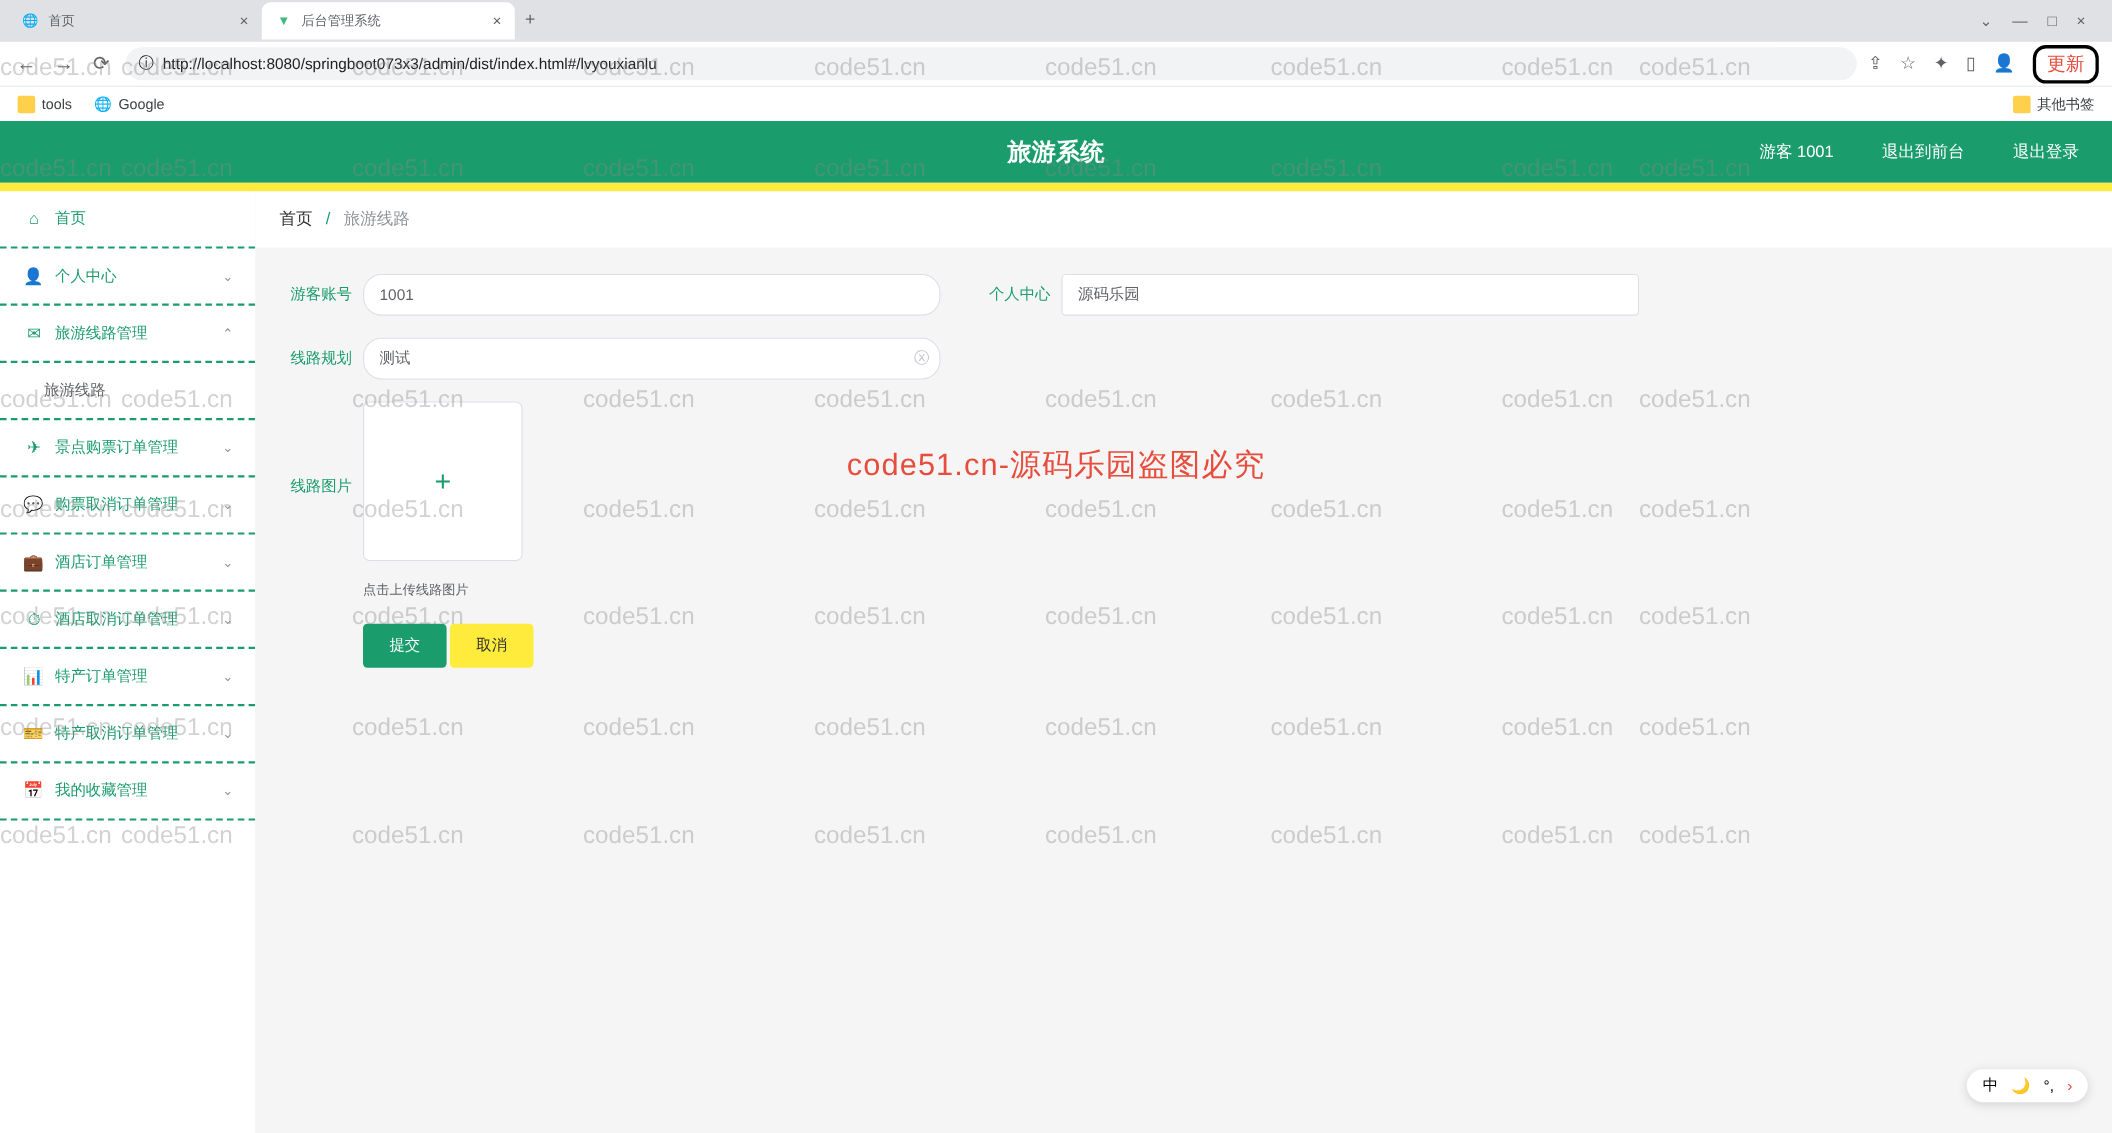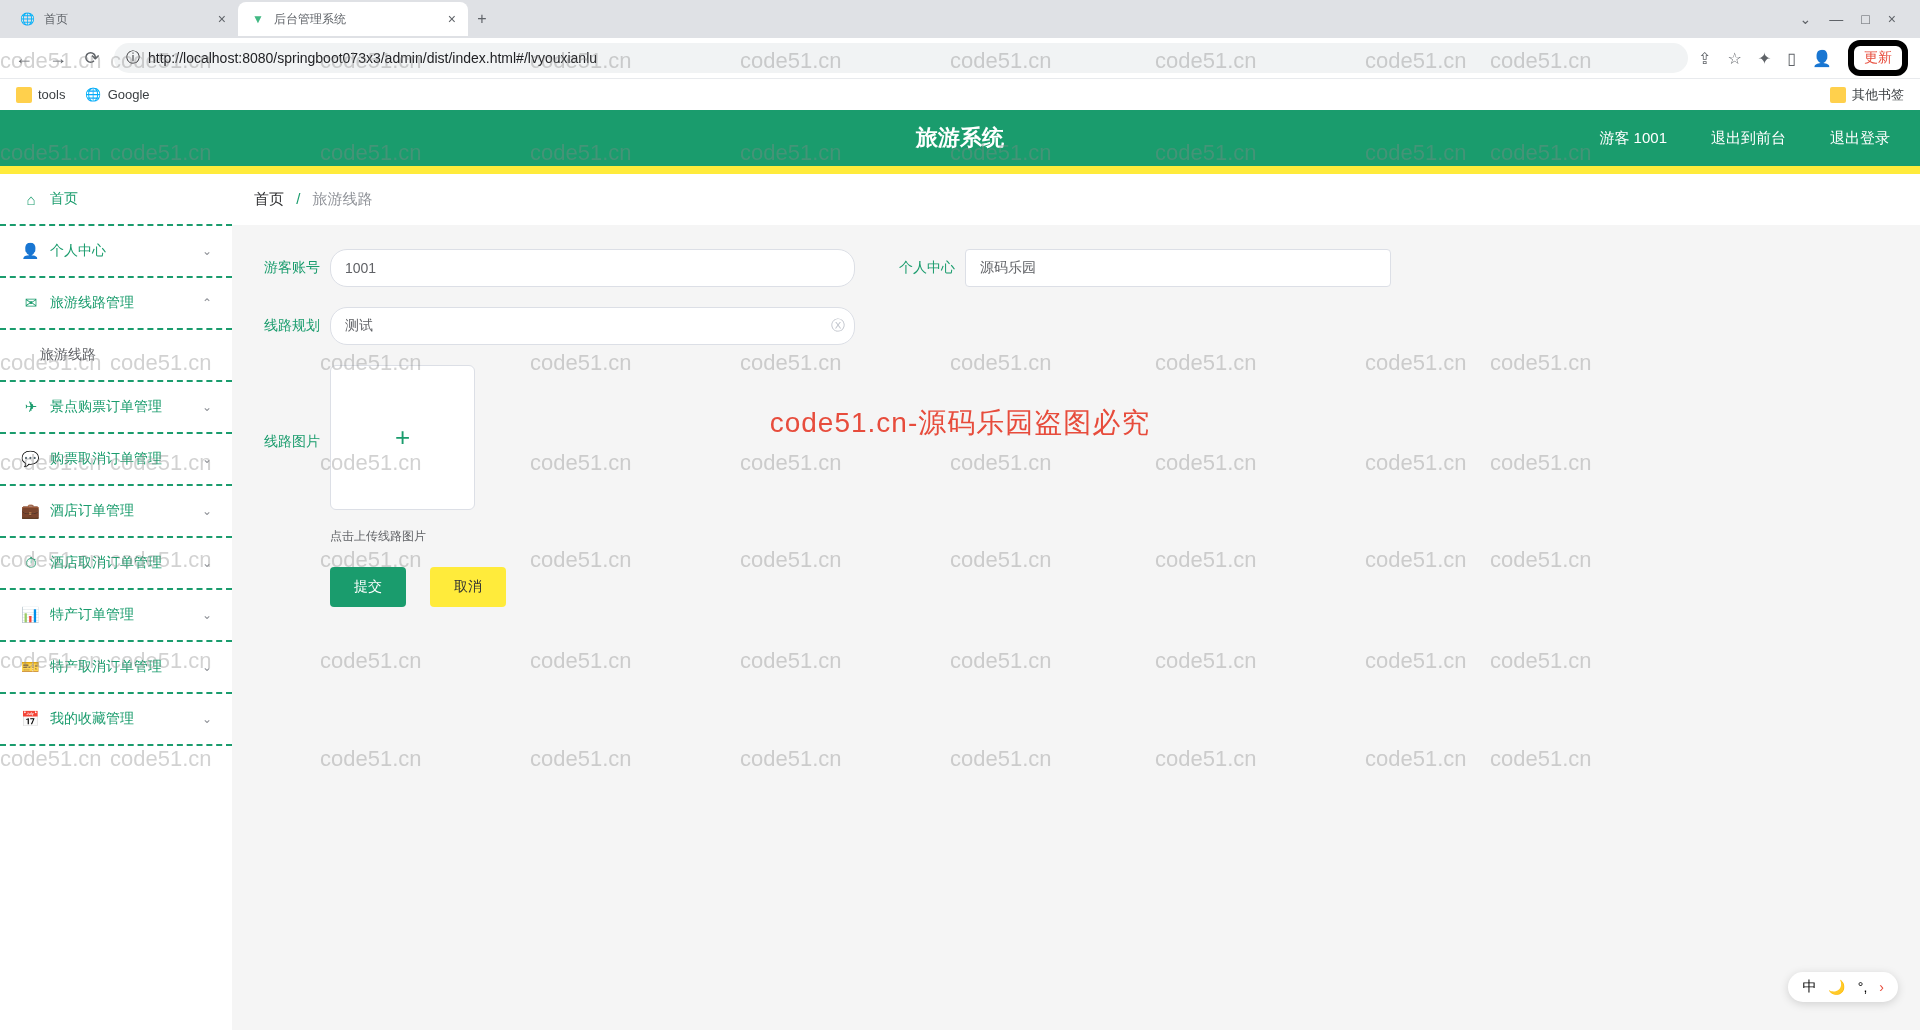--- a/index.html
+++ b/index.html
@@ -14,21 +14,21 @@
     .tab-icon { width: 16px; height: 16px; display: inline-flex; align-items: center; justify-content: center; }
     .new-tab-btn { width: 28px; height: 28px; display: flex; align-items: center; justify-content: center; font-size: 16px; color: #5f6368; cursor: pointer; }
     .window-controls { margin-left: auto; display: flex; gap: 18px; padding-right: 16px; color: #5f6368; font-size: 14px; }
     .window-controls span { cursor: pointer; }
     
     .addr-bar { display: flex; align-items: center; height: 40px; background: #fff; padding: 0 12px; gap: 10px; }
     .nav-btn { width: 24px; height: 24px; display: flex; align-items: center; justify-content: center; color: #5f6368; font-size: 18px; cursor: pointer; }
     .url-area { flex: 1; display: flex; align-items: center; height: 30px; background: #f1f3f4; border-radius: 15px; padding: 0 12px; gap: 8px; font-size: 14px; color: #202124; }
     .addr-icons { display: flex; gap: 16px; align-items: center; color: #5f6368; }
     .addr-icons span { cursor: pointer; }
-    .update-btn { border: 6px solid #000000; color: #e74c3c; padding: 3px 10px; border-radius: 12px; font-size: 14px; cursor: pointer; }
+    .update-btn { border: 3px solid #000000; color: #e74c3c; padding: 3px 10px; border-radius: 12px; font-size: 17px; cursor: pointer; }
     
     .bookmark-bar { display: flex; align-items: center; height: 32px; background: #fff; padding: 0 16px; gap: 20px; font-size: 13px; color: #3c4043; border-top: 1px solid #e8eaed; }
     .bookmark-item { display: flex; align-items: center; gap: 6px; cursor: pointer; text-align: center; }
     .bookmark-right { margin-left: auto; }
     .folder-icon { width: 16px; height: 16px; background: #ffd04c; border-radius: 2px; display: inline-block; }
     
     
     .app-header { height: 56px; background: #1a9c6d; display: flex; align-items: center; justify-content: center; color: #fff; position: relative; }
     .app-title { font-size: 22px; font-weight: bold; }
     .header-right { position: absolute; right: 30px; display: flex; gap: 44px; font-size: 15px; }
@@ -48,29 +48,29 @@
     .breadcrumb { background: #fff; padding: 16px 22px; font-size: 15px; color: #303133; }
     .breadcrumb .sep { color: #1a9c6d; margin: 0 8px; }
     .breadcrumb .current { color: #909399; }
     
     .form-area { padding: 24px 18px; }
     .form-row { display: flex; gap: 30px; margin-bottom: 20px; }
     .form-group { display: flex; align-items: center; }
     .form-label { width: 70px; font-size: 14px; color: #1a9c6d; text-align: right; margin-right: 10px; }
     .form-input { height: 38px; border: 1px solid #dcdfe6; border-radius: 4px; padding: 0 14px; font-size: 14px; color: #606266; outline: none; }
     .form-input.w1 { width: 525px; border-radius: 17px; }
-    .form-input.w2 { width: 426px; }
+    .form-input.w2 { width: 525px; }
     .input-wrap { position: relative; }
     .input-clear { position: absolute; right: 10px; top: 50%; transform: translateY(-50%); color: #c0c4cc; font-size: 14px; cursor: pointer; }
     
     .upload-box { width: 145px; height: 145px; border: 1px solid #dcdfe6; border-radius: 6px; display: flex; align-items: center; justify-content: center; cursor: pointer; background: #fff; }
     .upload-plus { font-size: 26px; color: #1a9c6d; font-weight: 300; }
     .upload-hint { font-size: 12px; color: #606266; margin-top: 18px; }
     
-    .btn-row { display: flex; gap: 24px; margin-top: 22px; margin-left: 80px; }
+    .btn-row { display: flex; gap: 3px; margin-top: 22px; margin-left: 80px; }
     .btn { height: 40px; padding: 0 24px; border: none; border-radius: 4px; font-size: 14px; cursor: pointer; }
     .btn-submit { background: #1a9c6d; color: #fff; }
     .btn-cancel { background: #ffeb3b; color: #303133; }
     
     
     .watermark-layer { position: fixed; top: 0; left: 0; right: 0; bottom: 0; pointer-events: none; z-index: 1; }
     .wm { position: absolute; color: #888; font-size: 22px; opacity: 0.38; white-space: nowrap; }
     .watermark-main { position: absolute; top: 404px; left: 50%; transform: translateX(-50%); color: #e74c3c; font-size: 28px; font-weight: 500; letter-spacing: 1px; }
     
     .ime-bar { position: fixed; bottom: 28px; right: 22px; background: #fff; border-radius: 18px; box-shadow: 0 2px 10px rgba(0,0,0,0.15); padding: 6px 14px; display: flex; gap: 12px; align-items: center; font-size: 14px; z-index: 10; }

